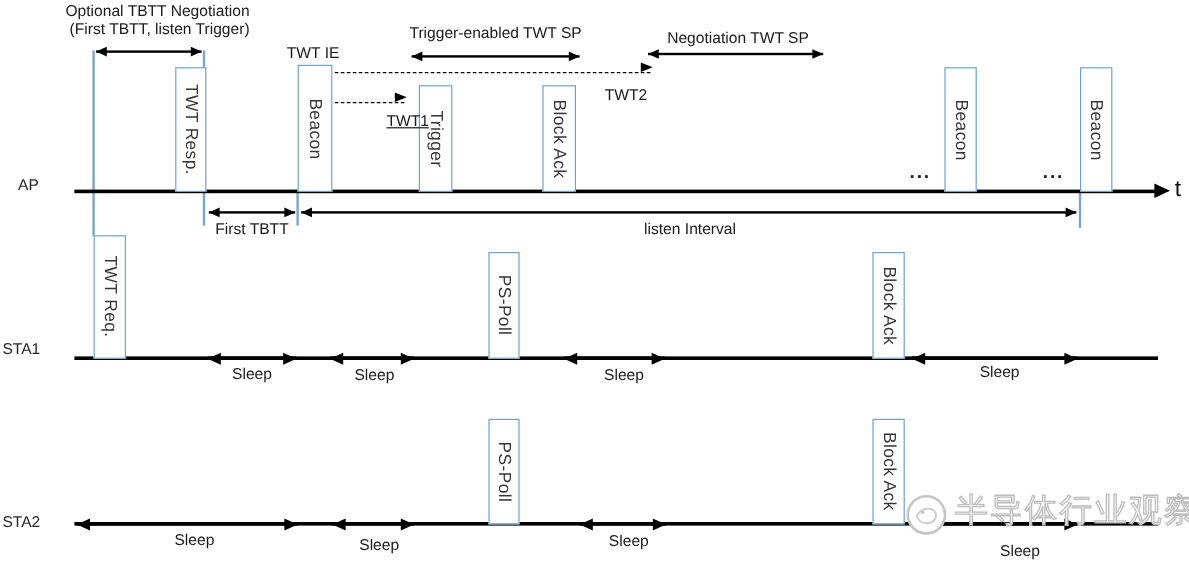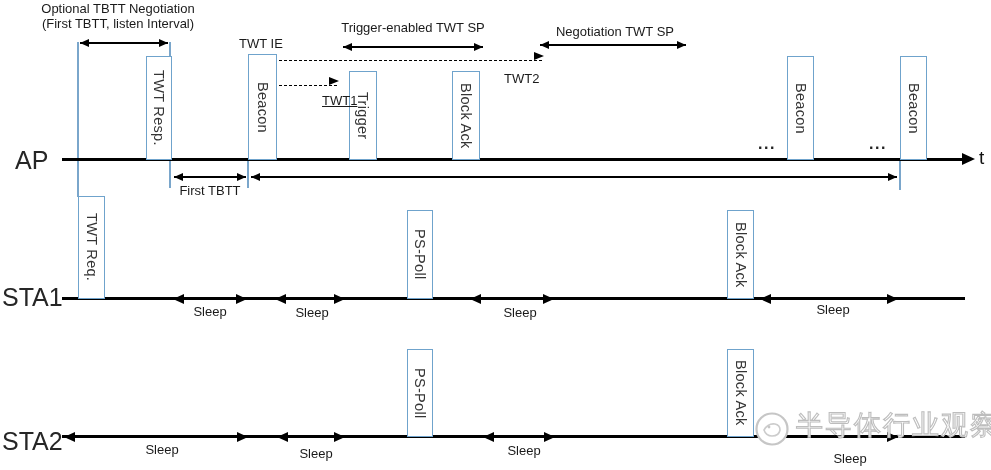--- a/index.html
+++ b/index.html
@@ -34,21 +34,21 @@
   .thin .head.l{left:0;border-right:9px solid #000;border-top:4.5px solid transparent;border-bottom:4.5px solid transparent;}
   .thin .head.r{right:0;border-left:9px solid #000;border-top:4.5px solid transparent;border-bottom:4.5px solid transparent;}
   
   .dash{position:absolute;height:0;border-top:1.7px dashed #000;z-index:3;}
   .dash .head.r{right:-2px;top:1px;border-left:10px solid #000;border-top:4.5px solid transparent;border-bottom:4.5px solid transparent;}
   
   .axhead{position:absolute;width:0;height:0;border-left:13px solid #000;border-top:6.5px solid transparent;border-bottom:6.5px solid transparent;z-index:3;}
   
   .lbl{position:absolute;font-size:13px;line-height:15px;color:#1a1a1a;z-index:5;white-space:nowrap;}
   .lbl.c{text-align:center;}
-  .lane{position:absolute;font-size:25px;color:#262626;z-index:5;}
+  .lane{position:absolute;font-size:13px;color:#262626;z-index:5;}
   .taxis{position:absolute;font-size:19px;color:#111;z-index:5;}
   .dots{position:absolute;font-size:16px;font-weight:bold;letter-spacing:1.5px;color:#222;z-index:5;}
   
   .wm-text{
     position:absolute;font-size:27px;letter-spacing:2px;z-index:6;
     color:rgba(255,255,255,.92);-webkit-text-stroke:1.1px #bdbdbd;white-space:nowrap;
   }
   .wm-logo{position:absolute;z-index:6;}
 </style>
 </head>
@@ -64,23 +64,23 @@
   <div class="timeline" style="left:62px;top:158px;width:901px;"></div>
   <div class="axhead" style="left:962px;top:153px;"></div>
   <div class="taxis" style="left:979px;top:147px;">t</div>
   <div class="timeline" style="left:62px;top:297px;width:903px;"></div>
   <div class="timeline" style="left:62px;top:435px;width:903px;"></div>
 
   <div class="lane" style="left:15px;top:146px;">AP</div>
   <div class="lane" style="left:2px;top:283px;">STA1</div>
   <div class="lane" style="left:2px;top:427px;">STA2</div>
 
-  <div class="lbl c" style="left:28px;top:1px;width:180px;white-space:normal;">
+  <div class="lbl c" style="left:28px;top:1px;width:180px;white-space:normal;text-align:right;">
     <span style="display:block;">Optional TBTT Negotiation</span>
-    <span style="display:block;">(First TBTT, listen Interval)</span>
+    <span style="display:block;">(First TBTT, listen Trigger)</span>
   </div>
   <div class="arr thin" style="left:80px;top:42px;width:88px;">
     <i class="head l"></i>
       <i class="head r"></i>
   </div>
 
   <div class="lbl" style="left:239px;top:36px;">TWT IE</div>
 
   <div class="lbl c" style="left:338px;top:20px;width:150px;">Trigger-enabled TWT SP</div>
   <div class="arr thin" style="left:343px;top:46px;width:140px;">
@@ -126,20 +126,21 @@
 
   <div class="arr thin" style="left:174px;top:176px;width:72px;">
     <i class="head l"></i>
       <i class="head r"></i>
   </div>
   <div class="lbl c" style="left:172px;top:183px;width:76px;">First TBTT</div>
   <div class="arr thin" style="left:251px;top:176px;width:646px;">
     <i class="head l"></i>
       <i class="head r"></i>
   </div>
+  <div class="lbl c" style="left:505px;top:183px;width:140px;">listen Interval</div>
 
   <div class="fbox" style="left:78px;top:196px;width:27px;height:103px;">
     <span class="vtext">TWT Req.</span>
   </div>
   <div class="fbox" style="left:407px;top:210px;width:26px;height:89px;">
     <span class="vtext">PS-Poll</span>
   </div>
   <div class="fbox" style="left:727px;top:210px;width:27px;height:89px;">
     <span class="vtext">Block Ack</span>
   </div>

